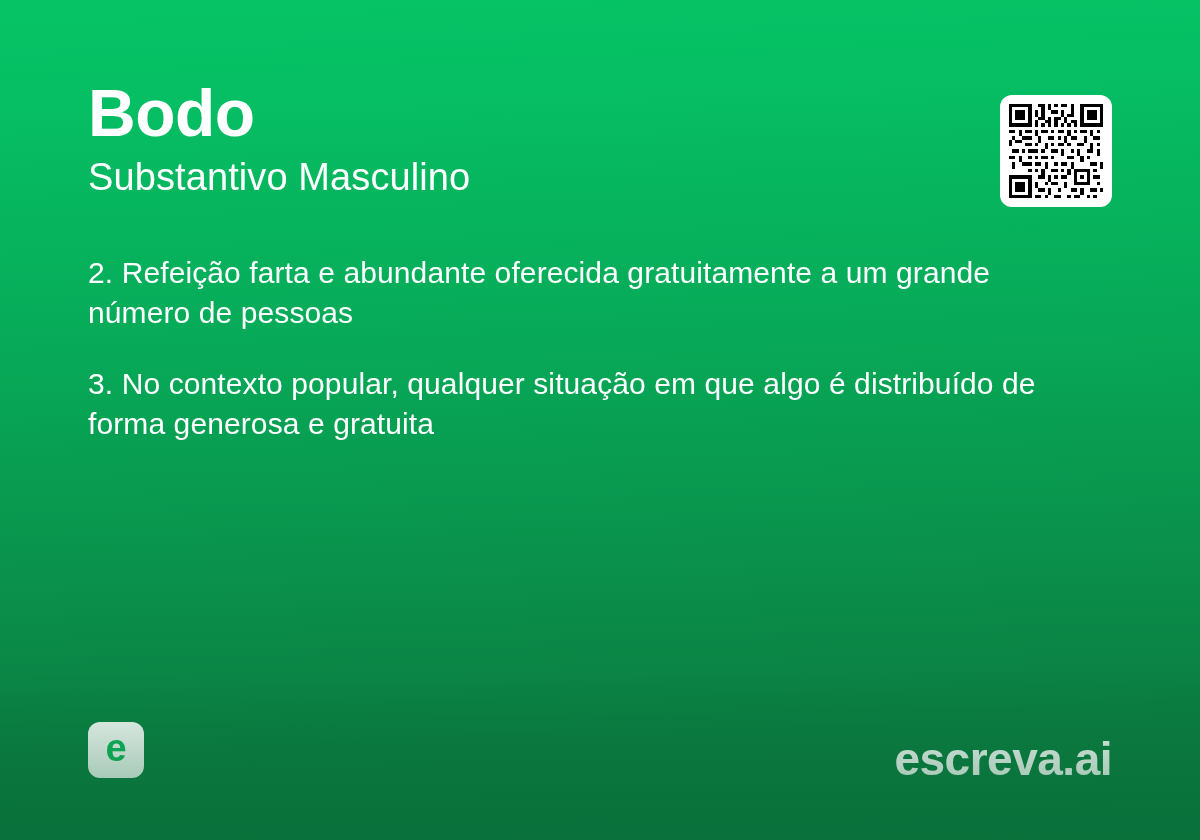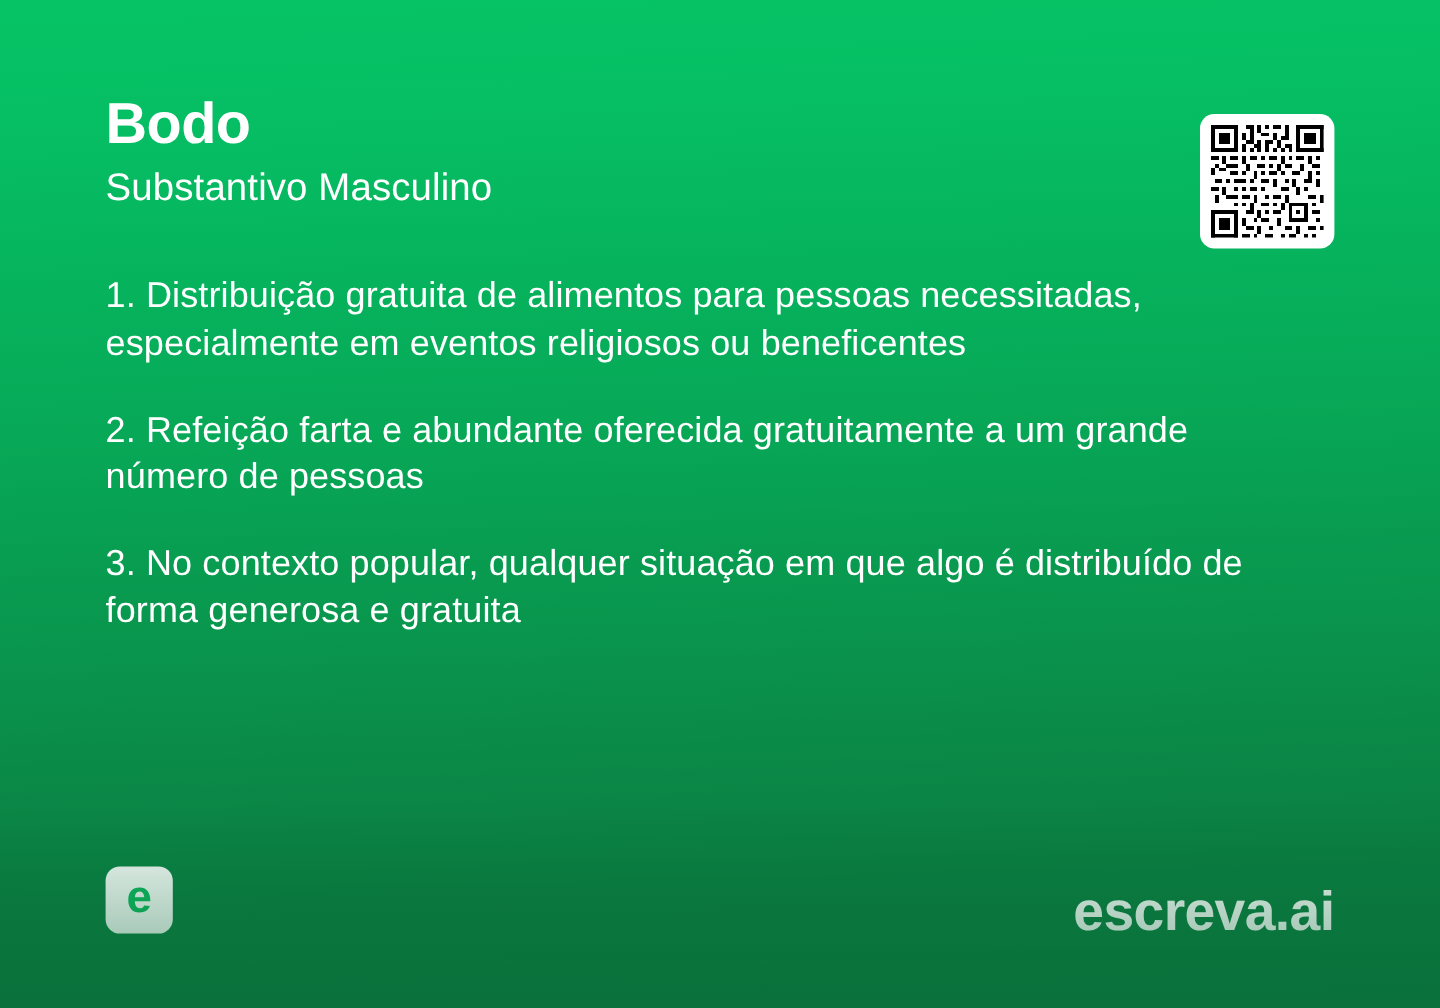--- a/index.html
+++ b/index.html
@@ -33,30 +33,30 @@
   }
 
   .content {
     position: absolute;
     left: 88px;
     top: 80px;
     width: 1000px;
   }
 
   .word {
-    font-size: 48px;
+    font-size: 66px;
     line-height: 1.02;
     font-weight: 800;
     color: #ffffff;
     letter-spacing: -0.5px;
     margin: 0 0 8px 0;
   }
 
   .pos {
-    font-size: 32px;
+    font-size: 38px;
     line-height: 1.2;
     color: #ffffff;
     font-weight: 400;
     margin: 0;
     letter-spacing: 0.1px;
   }
 
   .definitions {
     margin-top: 52px;
     width: 1010px;
@@ -129,21 +129,20 @@
 </head>
 <body>
 
 <div class="card">
 
   <div class="content">
     <h1 class="word">Bodo</h1>
     <p class="pos">Substantivo Masculino</p>
 
     <div class="definitions">
-      <p class="definition">1. Distribuição gratuita de alimentos para pessoas necessitadas, especialmente em eventos religiosos ou beneficentes</p>
       <p class="definition">2. Refeição farta e abundante oferecida gratuitamente a um grande número de pessoas</p>
       <p class="definition">3. No contexto popular, qualquer situação em que algo é distribuído de forma generosa e gratuita</p>
     </div>
   </div>
 
   <div class="qr-wrap">
     <svg class="qr-canvas" viewBox="0 0 29 29" shape-rendering="crispEdges">
       <rect width="29" height="29" fill="#ffffff"></rect>
       <g fill="#000000">
 

